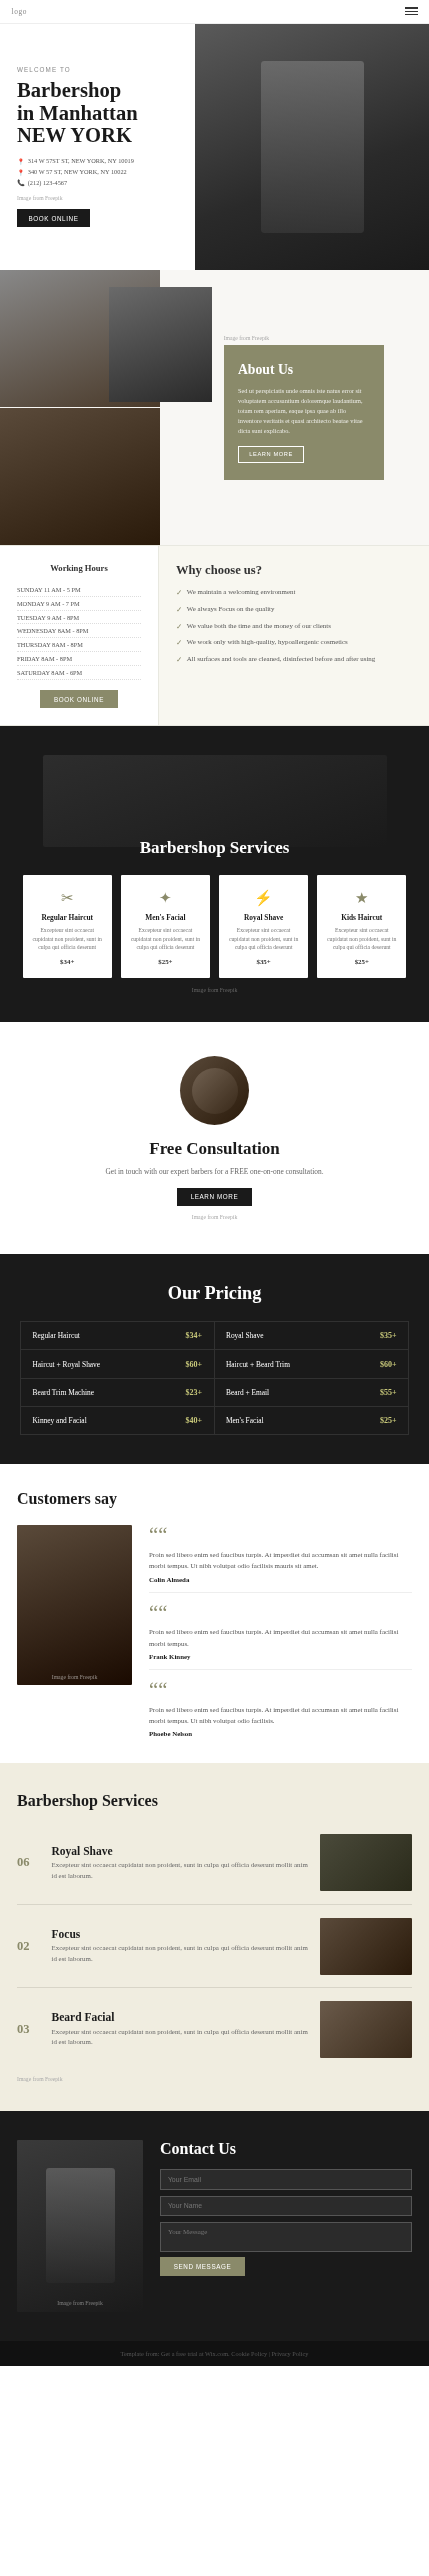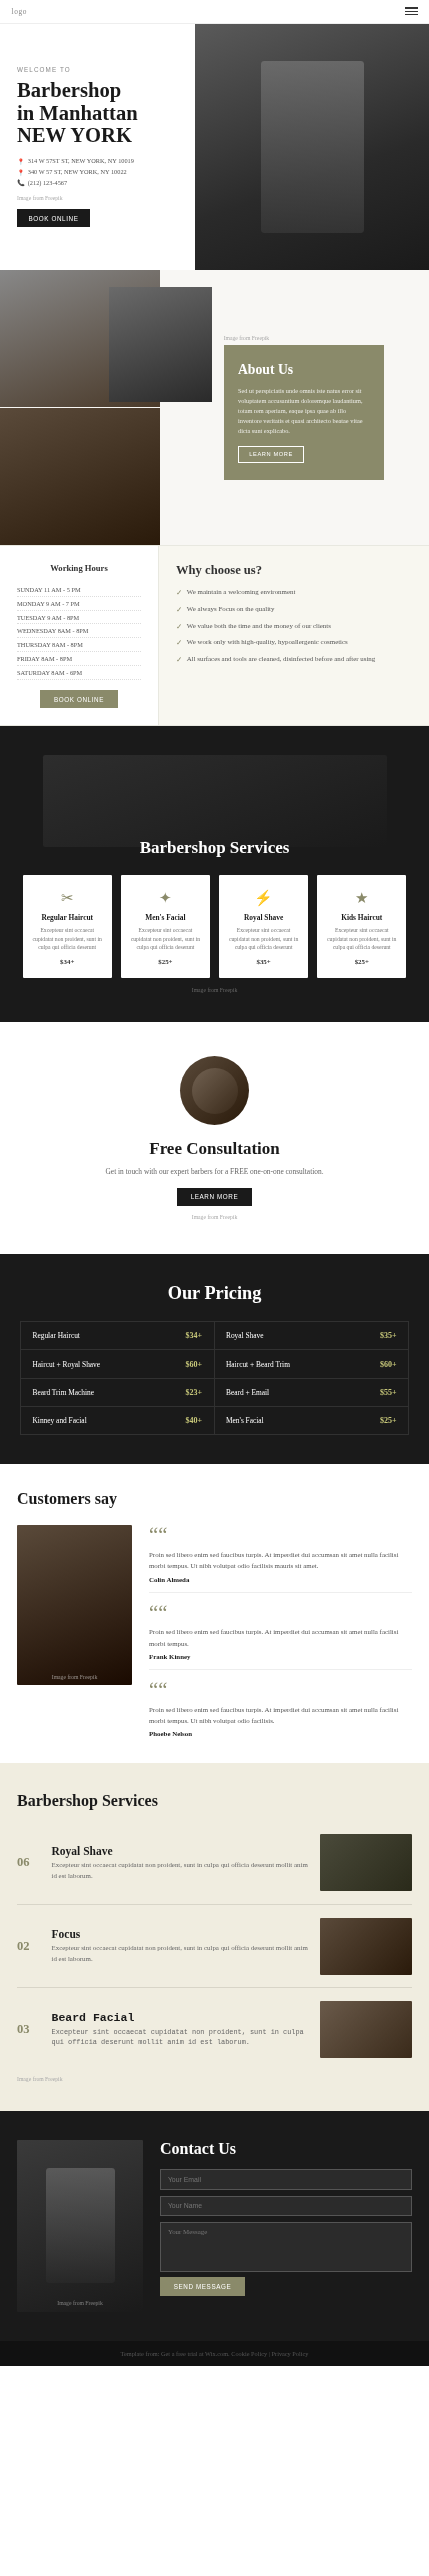--- a/index.html
+++ b/index.html
@@ -253,40 +253,40 @@
     <div style="font-size:12.6px; font-weight:700; color:#8a8a6a; width:23px; flex-shrink:0;">02</div>
     <div style="flex:1;">
       <div style="font-size:11.5px; font-weight:700; color:#1a1a1a; margin-bottom:3.4px;">Focus</div>
       <div style="font-size:6.9px; color:#666; line-height:1.5;">Excepteur sint occaecat cupidatat non proident, sunt in culpa qui officia deserunt mollit anim id est laborum.</div>
     </div>
     <div style="width:92px; height:57px; background:linear-gradient(135deg,#5a4a3a 0%,#2a1a0a 100%); flex-shrink:0; border-radius:1.1px;"></div>
   </div>
 
   <div style="display:flex; align-items:center; padding:12.6px 0; gap:11.5px;">
     <div style="font-size:12.6px; font-weight:700; color:#8a8a6a; width:23px; flex-shrink:0;">03</div>
-    <div style="flex:1;font-family:Liberation Mono, monospace;">
+    <div style="flex:1;">
       <div style="font-size:11.5px; font-weight:700; color:#1a1a1a; margin-bottom:3.4px;">Beard Facial</div>
       <div style="font-size:6.9px; color:#666; line-height:1.5;">Excepteur sint occaecat cupidatat non proident, sunt in culpa qui officia deserunt mollit anim id est laborum.</div>
     </div>
     <div style="width:92px; height:57px; background:linear-gradient(135deg,#6a5a4a 0%,#3a2a1a 100%); flex-shrink:0; border-radius:1.1px;"></div>
   </div>
   <div style="font-size:5.7px; color:#aaa; margin-top:5.7px;">Image from Freepik</div>
 </section>
 
 <section style="background:#1a1a1a; padding:29px 17px;">
   <div style="display:flex; gap:17px; align-items:flex-start;">
     <div style="width:126px; min-height:172px; background:linear-gradient(160deg,#3a3a3a 0%,#1a1a1a 100%); flex-shrink:0; border-radius:1.1px; display:flex; align-items:center; justify-content:center; position:relative; overflow:hidden;">
       <div style="width:69px; height:115px; background:linear-gradient(180deg,#6a6a6a,#2a2a2a); border-radius:3.4px; opacity:0.7;"></div>
       <div style="position:absolute; bottom:5.7px; left:0; right:0; text-align:center; font-size:5.7px; color:rgba(255,255,255,0.4);">Image from Freepik</div>
     </div>
     <div style="flex:1;">
       <h2 style="font-size:16px; font-weight:700; color:#fff; margin-bottom:11.5px;">Contact Us</h2>
       <input type="email" style="width: 100%; background: rgba(255, 255, 255, 0.08); border: 0.6px solid rgba(255, 255, 255, 0.2); padding: 5.7px 6.9px; color: rgb(255, 255, 255); font-size: 6.9px; margin-bottom: 5.7px; outline: none; display: block;" placeholder="Your Email">
       <input type="text" style="width: 100%; background: rgba(255, 255, 255, 0.08); border: 0.6px solid rgba(255, 255, 255, 0.2); padding: 5.7px 6.9px; color: rgb(255, 255, 255); font-size: 6.9px; margin-bottom: 5.7px; outline: none; display: block;" placeholder="Your Name">
-      <textarea style="width: 100%; background: rgba(255, 255, 255, 0.08); border: 0.6px solid rgba(255, 255, 255, 0.2); padding: 5.7px 6.9px; color: rgb(255, 255, 255); font-size: 6.9px; height: 50px; resize: none; outline: none; margin-bottom: 5.7px; display: block; font-family: inherit;" placeholder="Your Message"></textarea>
+      <textarea style="width: 100%; background: rgba(255, 255, 255, 0.08); border: 0.6px solid rgba(255, 255, 255, 0.2); padding: 5.7px 6.9px; color: rgb(255, 255, 255); font-size: 6.9px; height: 30px; resize: none; outline: none; margin-bottom: 5.7px; display: block; font-family: inherit;" placeholder="Your Message"></textarea>
       <button style="background:#8a8a6a; color:#fff; border:none; padding:5.7px 13.7px; font-size:6.3px; letter-spacing:0.6px; text-transform:uppercase; cursor:pointer;">SEND MESSAGE</button>
     </div>
   </div>
 </section>
 
 <footer style="background:#111; padding:9.2px 17px; text-align:center;">
   <div style="font-size:6.3px; color:#555;">Template from: Get a free trial at Wix.com. Cookie Policy | Privacy Policy</div>
 </footer>
 
 

